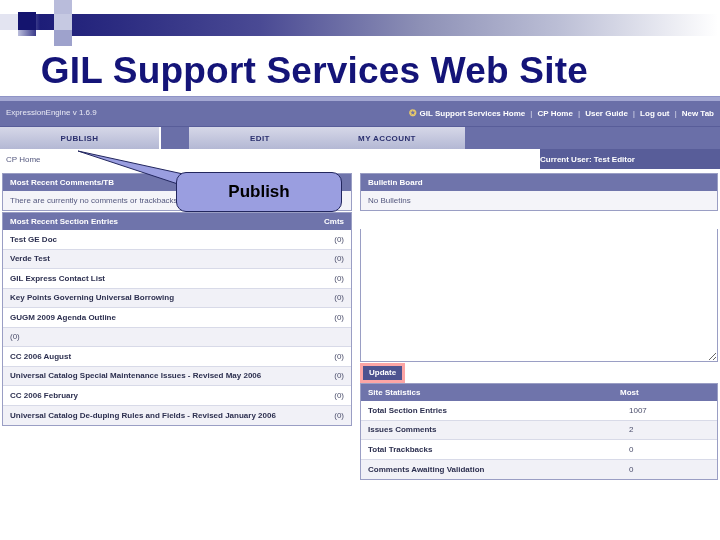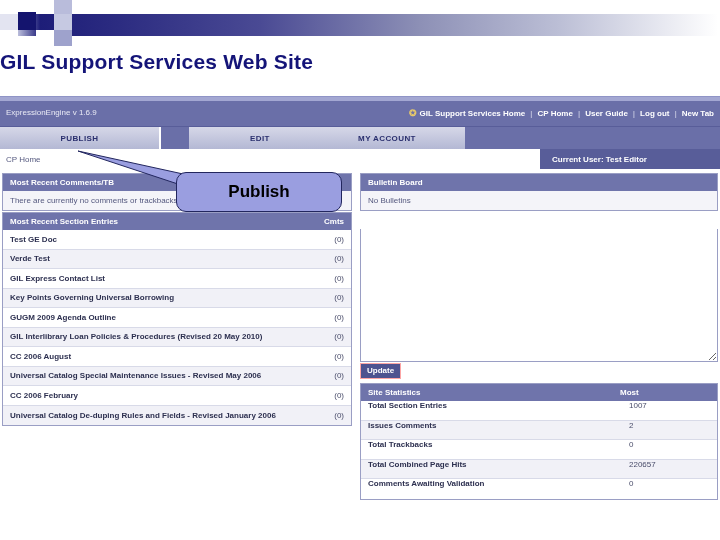--- a/index.html
+++ b/index.html
@@ -25,22 +25,22 @@
   .sq5 { left: 36px; top: 30px;  width: 18px; height: 16px; background: #ffffff; }
   .sq6 { left: 54px; top: 30px;  width: 18px; height: 16px; background: #9ea2cc; }
   .sq7 { left: 0px;  top: 30px;  width: 18px; height: 16px; background: #ffffff; }
   .sq8 { left: 18px; top: 0px;   width: 18px; height: 14px; background: #ffffff; }
   .sq9 { left: 0px;  top: 14px;  width: 18px; height: 16px; background: #e3e4f1; }
   .sq10{ left: 72px; top: 0px;   width: 18px; height: 14px; background: #ffffff; }
 
   
   .slide-title {
     position: absolute; left: 0; top: 50px; width: 588px;
-    text-align: left;
-    font-size: 21px; font-weight: bold; color: #141478;
+    text-align: right;
+    font-size: 37px; font-weight: bold; color: #141478;
     letter-spacing: 0.2px;
   }
   .title-rule {
     position: absolute; left: 0; top: 96px; width: 720px; height: 5px;
     background: #a3a7d2;
     border-top: 1px solid #8f94c6;
   }
 
   
   .shot { position: absolute; left: 0; top: 101px; width: 720px; height: 427px; background: #fff; }
@@ -83,21 +83,21 @@
 
   .breadcrumb {
     position: absolute; left: 6px; top: 6px;
     font-size: 8px; color: #55597f;
   }
 
   .curuser {
     position: absolute; left: 540px; top: 0px; width: 180px; height: 20px;
     background: #585d99;
     color: #ffffff; font-size: 8px; font-weight: bold;
-    display: flex; align-items: center; padding-left: 12px;
+    display: flex; align-items: center; padding-left: 0;
   }
 
   
   .panel { position: absolute; background: #ffffff; border: 1px solid #9a9ec4; }
   .panel-head {
     height: 17px; background: #6f74ab;
     display: flex; align-items: center; justify-content: space-between;
     padding: 0 7px;
     color: #ffffff; font-size: 8px; font-weight: bold;
   }
@@ -124,27 +124,27 @@
   .rp-notepad  { left: 360px; top: 63px; width: 358px; border: none; }
   .notepad-area {
     width: 358px; height: 133px;
     border: 1px solid #9a9ec4; border-top: none;
     background: #ffffff;
   }
   .update-btn {
     position: absolute; left: 360px; top: 214px;
     background: #4d5390; color: #ffffff;
     font-size: 8px; font-weight: bold;
-    border: 1px solid #fca5a5;
+    border: 3px solid #fca5a5;
     padding: 2px 6px 3px 6px;
     cursor: pointer;
   }
   .rp-stats { left: 360px; top: 234px; width: 358px; }
   .stat-row {
-    display: flex; 
+    display: flex; align-items: center;
     height: 19.5px; border-bottom: 1px solid #d8dae8;
     font-size: 8px; color: #2d3050;
   }
   .stat-row:nth-child(odd)  { background: #ffffff; }
   .stat-row:nth-child(even) { background: #f1f1f7; }
   .stat-row:last-child { border-bottom: none; }
   .stat-label { flex: 0 0 268px; padding-left: 7px; font-weight: bold; }
   .stat-value { flex: 1; color: #4a4d6b; }
   .head-value { width: 90px; text-align: left; }
 
@@ -224,21 +224,20 @@
           </div>
           <div class="entry-row">
             <span>Key Points Governing Universal Borrowing</span>
             <span class="entry-cmt">(0)</span>
           </div>
           <div class="entry-row">
             <span>GUGM 2009 Agenda Outline</span>
             <span class="entry-cmt">(0)</span>
           </div>
           <div class="entry-row">
-            <span>GIL Interlibrary Loan Policies &amp; Procedures (Revised 20 May 2010)</span>
             <span class="entry-cmt">(0)</span>
           </div>
           <div class="entry-row">
             <span>CC 2006 August</span>
             <span class="entry-cmt">(0)</span>
           </div>
           <div class="entry-row">
             <span>Universal Catalog Special Maintenance Issues - Revised May 2006</span>
             <span class="entry-cmt">(0)</span>
           </div>
@@ -275,24 +274,20 @@
             <span class="stat-label">Total Section Entries</span>
             <span class="stat-value">1007</span>
           </div>
           <div class="stat-row">
             <span class="stat-label">Issues Comments</span>
             <span class="stat-value">2</span>
           </div>
           <div class="stat-row">
             <span class="stat-label">Total Trackbacks</span>
             <span class="stat-value">0</span>
-          </div>
-          <div class="stat-row">
-            <span class="stat-label">Total Combined Page Hits</span>
-            <span class="stat-value">220657</span>
           </div>
           <div class="stat-row">
             <span class="stat-label">Comments Awaiting Validation</span>
             <span class="stat-value">0</span>
           </div>
         </div>
       </div>
 
     </div>
   </div>

